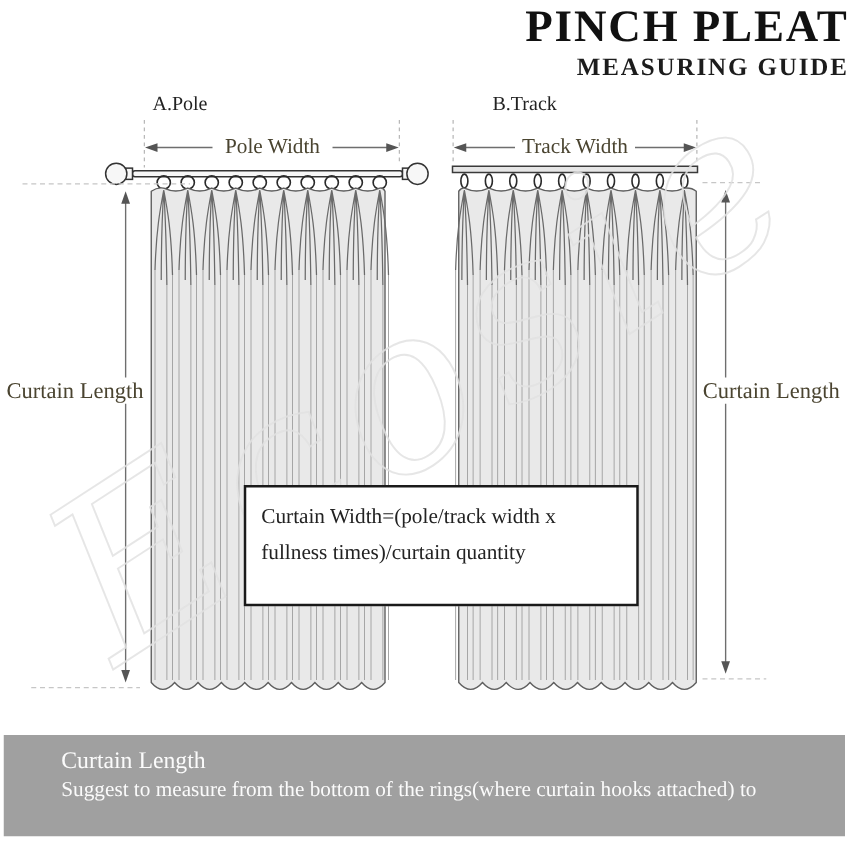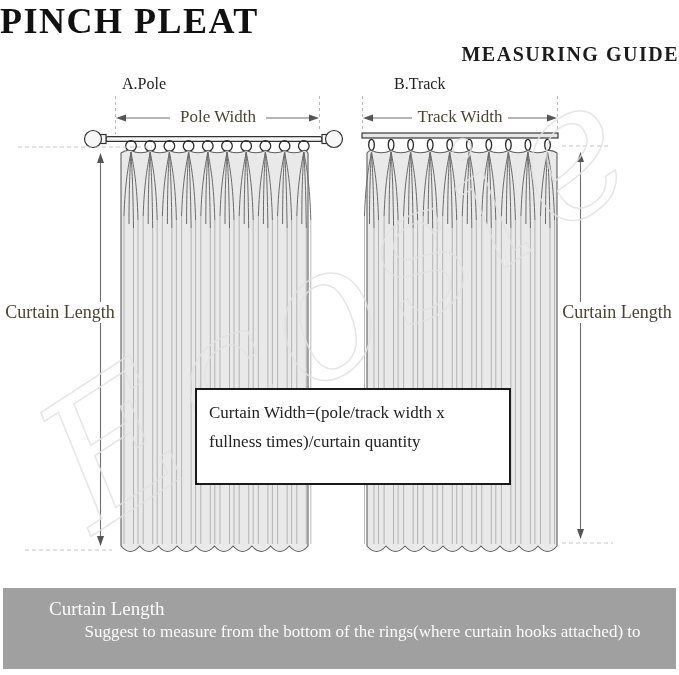--- a/index.html
+++ b/index.html
@@ -1,19 +1,19 @@
 <!DOCTYPE html>
 <html><head>
 <meta charset="utf-8">
 <style>
   html,body{margin:0;padding:0;background:#fff;}
   #page{position:relative;width:679px;height:675px;background:#ffffff;overflow:hidden;
         font-family:"Liberation Serif",serif;color:#1a1a1a;}
   
-  .title{position:absolute;left:0;top:0;width:679px;text-align:left;z-index:3;
+  .title{position:absolute;left:0;top:0;width:679px;text-align:right;z-index:3;
          font-size:36px;font-weight:bold;letter-spacing:1.5px;color:#111;}
   .subtitle{position:absolute;left:0;top:43px;width:679px;text-align:right;z-index:3;
             font-size:20px;font-weight:bold;letter-spacing:1.5px;color:#1c1c1c;}
   .seclabel{position:absolute;top:75px;font-size:16px;color:#222;z-index:3;}
   #sec-a{left:122px;} #sec-b{left:358px;margin-left:36px;}
   
   .measure{position:absolute;z-index:3;color:#4a4430;background:#ffffff;text-align:center;}
   #lbl-pole-width{left:170px;top:107px;width:96px;font-size:17px;}
   #lbl-track-width{left:412px;top:107px;width:96px;font-size:17px;}
   #lbl-len-left{left:1px;top:302px;width:118px;font-size:18px;}
@@ -40,21 +40,21 @@
   
   #formula{position:absolute;left:195px;top:388px;width:316px;height:97px;z-index:4;
            background:#ffffff;border:2px solid #1a1a1a;box-sizing:border-box;
            padding:8px 0 0 12px;font-size:17px;color:#222;}
   #formula .fline{line-height:29px;white-space:nowrap;}
   
   #footer{position:absolute;left:3px;top:588px;width:673px;height:81px;z-index:5;
           background:#a0a0a0;color:#fbfbfb;box-sizing:border-box;
           padding:9px 0 0 46px;font-size:17px;}
   #footer .fh{font-size:19px;line-height:23px;}
-  #footer .fl2{line-height:23px;white-space:nowrap;text-align:center;}
+  #footer .fl2{line-height:23px;white-space:nowrap;}
 </style>
 </head>
 <body>
 
 <div id="page">
 
   <div class="title">PINCH PLEAT</div>
   <div class="subtitle">MEASURING GUIDE</div>
   <div class="seclabel" id="sec-a">A.Pole</div>
   <div class="seclabel" id="sec-b">B.Track</div>

